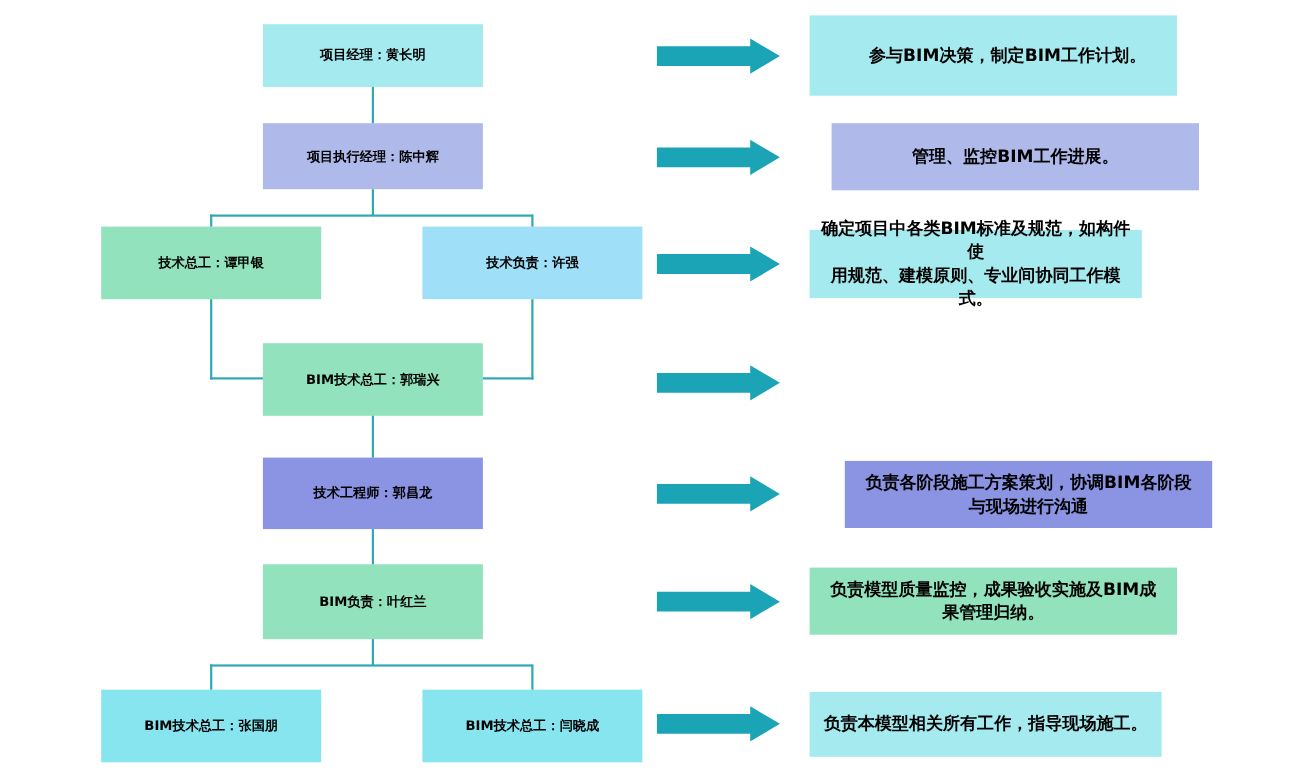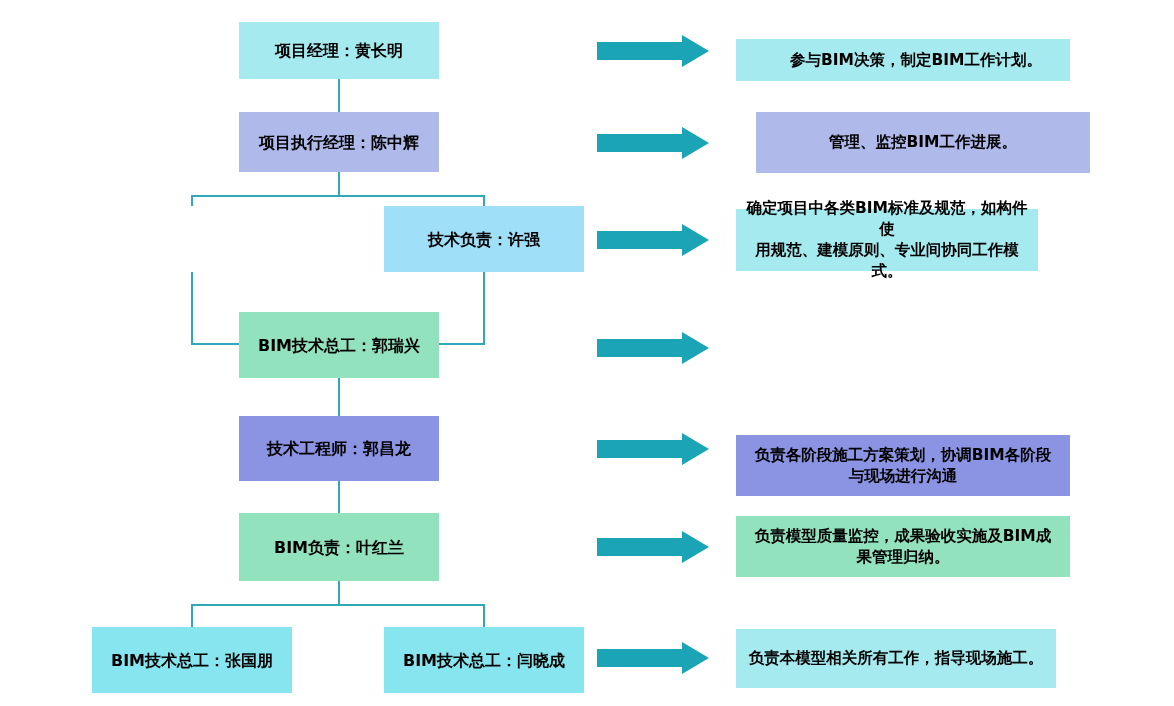--- a/index.html
+++ b/index.html
@@ -20,21 +20,21 @@
     display: flex;
     align-items: center;
     justify-content: center;
     text-align: center;
     font-weight: bold;
     color: var(--text, #000);
     white-space: pre-line;
     box-sizing: border-box;
     padding: 2px 10px;
   }
-  .node { font-size: 16px; line-height: 21px; }
+  .node { font-size: 12px; line-height: 21px; }
   .resp { font-size: 15.5px; line-height: 21px; }
   .c-cyan       { background: var(--cyan); }
   .c-periwinkle { background: var(--periwinkle); }
   .c-green      { background: var(--green); }
   .c-sky        { background: var(--sky); }
   .c-purple     { background: var(--purple); }
   .c-brightcyan { background: var(--bright_cyan); }
   .line {
     position: absolute;
     background: var(--connector);
@@ -47,32 +47,33 @@
   }
   .arrow svg { display: block; }
 </style>
 </head>
 <body>
 
 <div id="stage">
 
   <div class="node c-cyan" style="left:239px; top:22px;  width:200px; height:57px;">项目经理：黄长明</div>
   <div class="node c-periwinkle" style="left:239px; top:112px; width:200px; height:60px;">项目执行经理：陈中辉</div>
+  <div class="node c-green" style="left:92px;  top:206px; width:200px; height:66px;">技术总工：谭甲银</div>
   <div class="node c-sky" style="left:384px; top:206px; width:200px; height:66px;">技术负责：许强</div>
   <div class="node c-green" style="left:239px; top:312px; width:200px; height:66px;">BIM技术总工：郭瑞兴</div>
   <div class="node c-purple" style="left:239px; top:416px; width:200px; height:65px;">技术工程师：郭昌龙</div>
   <div class="node c-green" style="left:239px; top:513px; width:200px; height:68px;">BIM负责：叶红兰</div>
   <div class="node c-brightcyan" style="left:92px;  top:627px; width:200px; height:66px;">BIM技术总工：张国朋</div>
   <div class="node c-brightcyan" style="left:384px; top:627px; width:200px; height:66px;">BIM技术总工：闫晓成</div>
 
-  <div class="resp c-cyan" style="left:736px; top:39px;  width:334px; height:42px;padding-left:36px;">参与BIM决策，制定BIM工作计划。</div>
+  <div class="resp c-cyan" style="left:736px; top:14px;  width:334px; height:73px;padding-left:36px;">参与BIM决策，制定BIM工作计划。</div>
   <div class="resp c-periwinkle" style="left:736px; top:112px; width:334px; height:61px;margin-left:20px;">管理、监控BIM工作进展。</div>
   <div class="resp c-cyan" style="left:736px; top:209px; width:302px; height:62px;">确定项目中各类BIM标准及规范，如构件使
 用规范、建模原则、专业间协同工作模式。</div>
-  <div class="resp c-purple" style="left:736px; top:419px; width:334px; height:61px;margin-top:16px;">负责各阶段施工方案策划，协调BIM各阶段
+  <div class="resp c-purple" style="left:768px; top:419px; width:334px; height:61px;">负责各阶段施工方案策划，协调BIM各阶段
 与现场进行沟通</div>
   <div class="resp c-green" style="left:736px; top:516px; width:334px; height:61px;">负责模型质量监控，成果验收实施及BIM成
 果管理归纳。</div>
   <div class="resp c-cyan" style="left:736px; top:629px; width:320px; height:59px;">负责本模型相关所有工作，指导现场施工。</div>
 
   <div class="line" style="left:338px; top:79px;  width:2px;   height:33px;"></div>
   <div class="line" style="left:338px; top:172px; width:2px;   height:24px;"></div>
   <div class="line" style="left:191px; top:195px; width:293px; height:2px;"></div>
   <div class="line" style="left:191px; top:195px; width:2px;   height:11px;"></div>
   <div class="line" style="left:483px; top:195px; width:2px;   height:11px;"></div>

